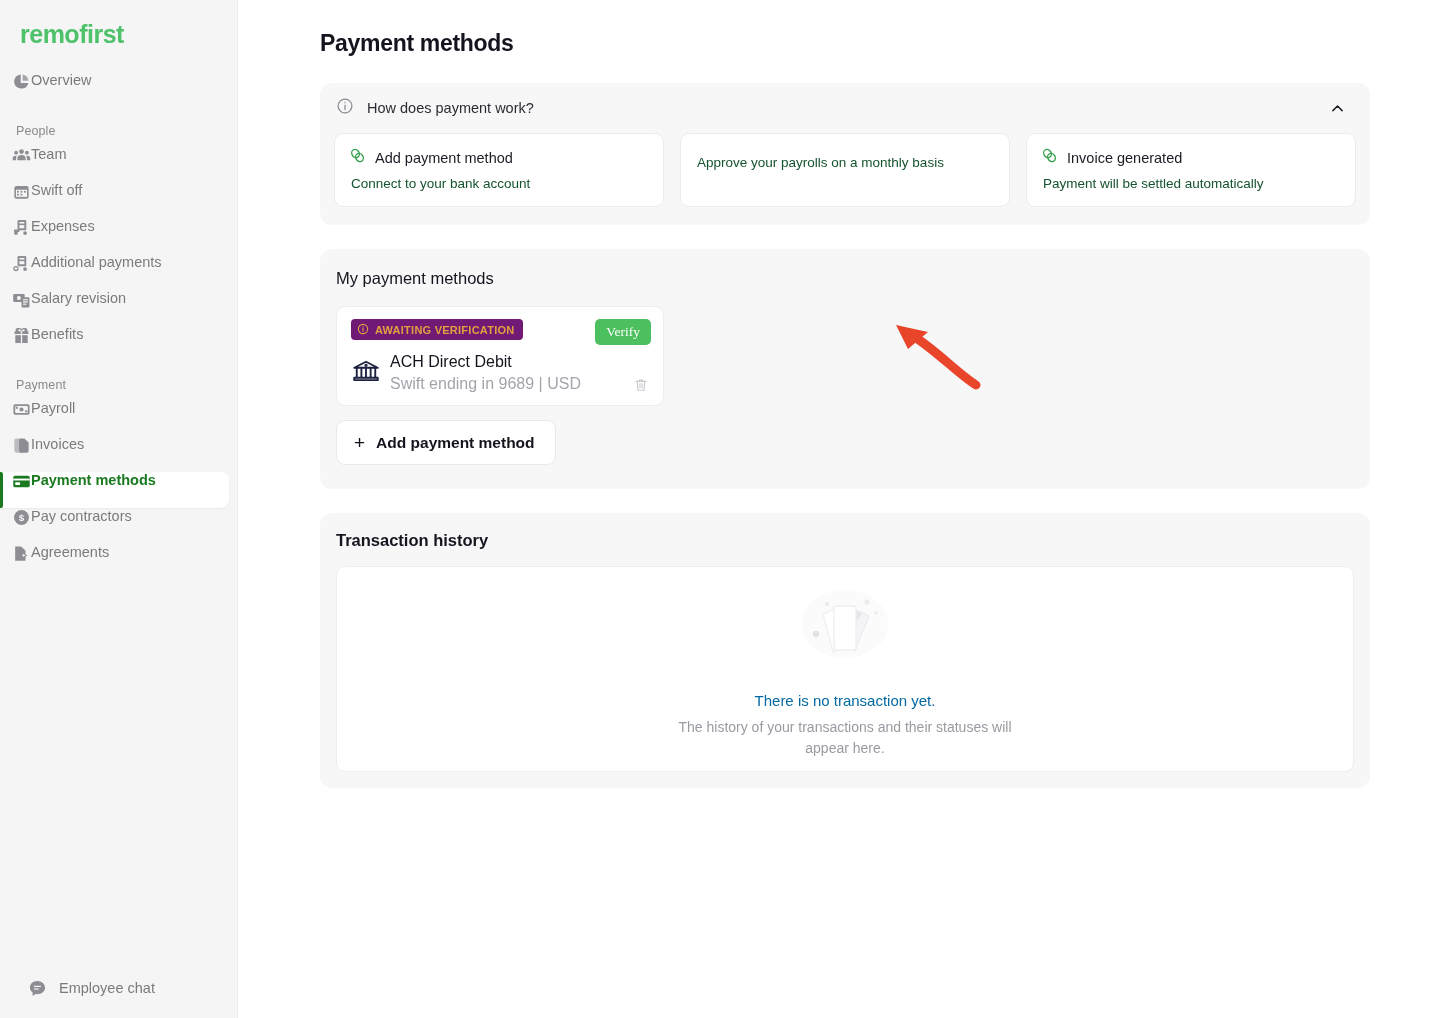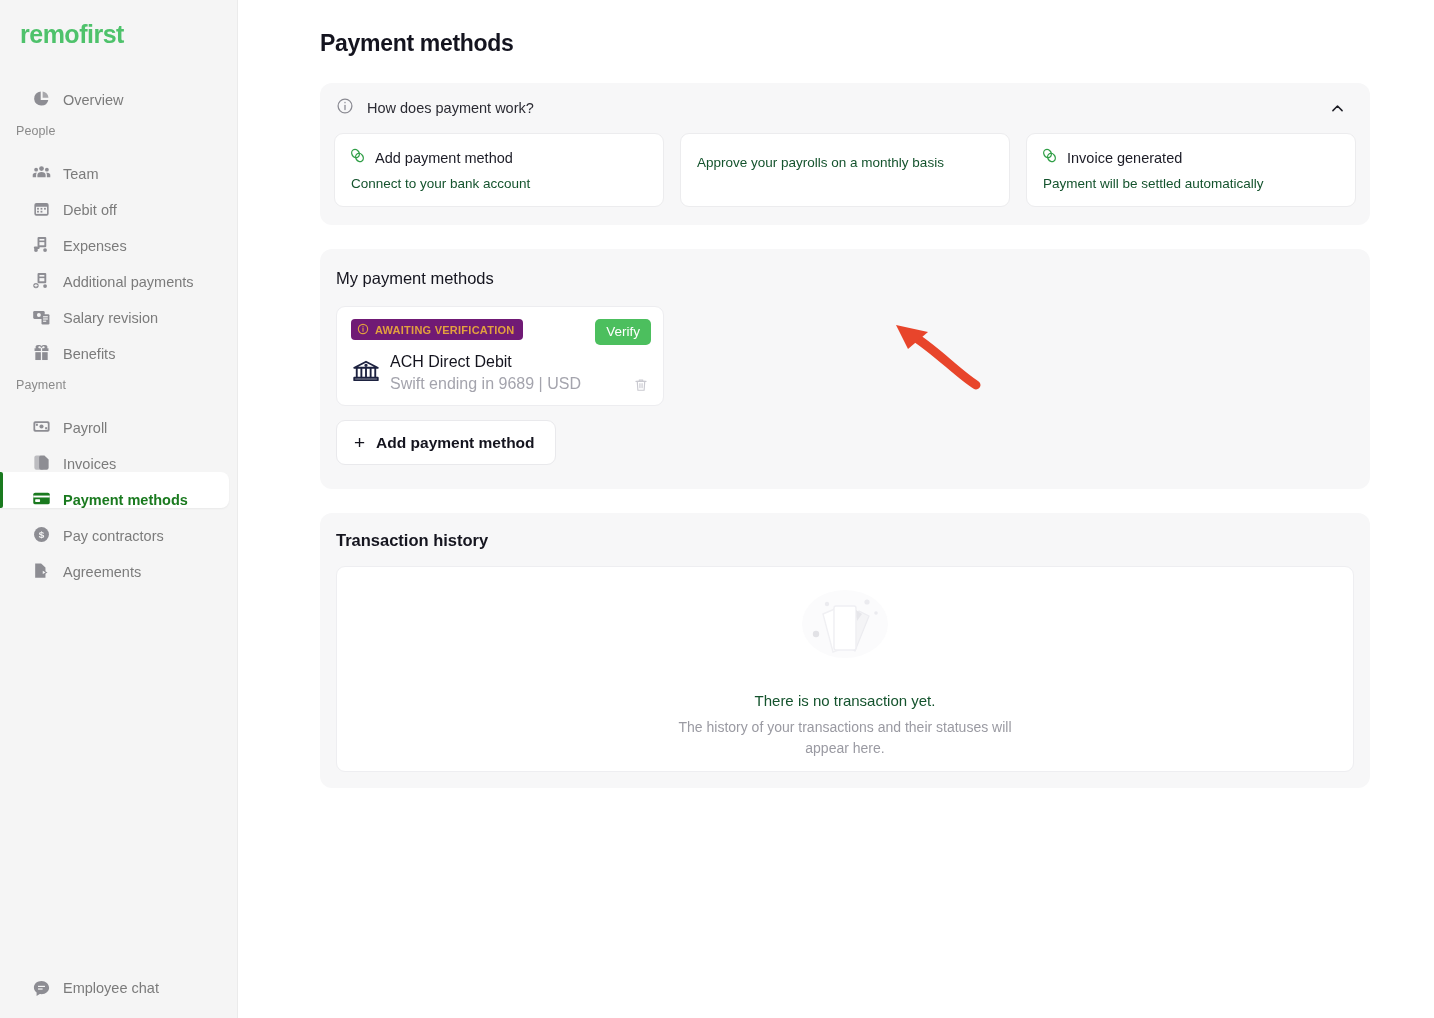--- a/index.html
+++ b/index.html
@@ -29,25 +29,25 @@
     user-select: none;
   }
 
   .nav { padding-top: 14px; }
   .nav-section-label {
     font-size: 12.5px; color: #8a8a8a;
     padding: 16px 0 8px 16px;
     letter-spacing: 0.1px;
   }
   .nav-item {
-    display: flex; align-items: flex-end;
-    gap: 12px;
+    display: flex; align-items: flex-start;
+    gap: 0;
     height: 36px;
     margin: 0 8px 0 0;
-    padding-left: 32px;
+    padding-left: 12px;
     border-radius: 0 8px 8px 0;
     color: #7b7b7b;
     font-size: 14.5px;
     cursor: pointer;
     position: relative;
   }
   .nav-item .nav-label { white-space: nowrap; }
   .nav-item.active {
     background: #ffffff;
     color: #1a7a1f;
@@ -61,23 +61,23 @@
     border-radius: 0 2px 2px 0;
   }
   .nav-icon {
     width: 19px; height: 19px;
     display: flex; align-items: center; justify-content: center;
     flex: 0 0 19px;
   }
   .nav-icon svg { display: block; }
 
   .chat-item {
-    position: absolute; left: 0; bottom: 12px;
+    position: absolute; left: 16px; bottom: 12px;
     display: flex; align-items: center; gap: 12px;
-    padding-left: 32px;
+    padding-left: 12px;
     height: 36px;
     color: #7b7b7b; font-size: 14.5px;
     cursor: pointer;
   }
 
   
   .main {
     flex: 1;
     height: 1018px;
     background: #ffffff;
@@ -155,21 +155,21 @@
     border-radius: 4px;
     padding: 4px 8px 4px 6px;
     height: 21px;
   }
   .verify-btn {
     background: #4cbf5e;
     color: #ffffff;
     border: none;
     border-radius: 5px;
     font-size: 13.5px;
-    font-family: Liberation Sans, sans-serif;
+    font-family: Liberation Serif, serif;
     padding: 5px 11px;
     cursor: pointer;
     height: 26px;
     line-height: 1;
   }
   .pm-row2 { display: flex; align-items: center; margin-top: 8px; }
   .bank-ico { flex: 0 0 30px; margin-right: 9px; margin-top: 2px; }
   .pm-name { font-size: 16px; color: #14141e; }
   .pm-sub { font-size: 16px; color: #a4a4ad; margin-top: 4px; }
   .trash {
@@ -197,21 +197,21 @@
   .empty {
     background: #ffffff;
     border: 1px solid #eeeef1;
     border-radius: 9px;
     height: 206px;
     display: flex; flex-direction: column;
     align-items: center; justify-content: center;
   }
   .empty-art { margin-bottom: 16px; }
   .empty-title {
-    font-size: 15px; color: #14532d;
+    font-size: 15px; color: #0369a1;
     margin-bottom: 8px;
   }
   .empty-sub {
     font-size: 14px; color: #9a9aa2;
     text-align: center; line-height: 1.47;
     max-width: 360px;
   }
 
   
   .arrow-anno {
@@ -266,21 +266,21 @@
           <svg width="19" height="19" viewBox="0 0 24 24" fill="none" stroke="#8d8d93" stroke-width="2">
             <rect x="3" y="5" width="18" height="16" rx="2.5" fill="#8d8d93" stroke="none"></rect>
             <rect x="5" y="9.8" width="14" height="9" fill="#f5f5f5" stroke="none"></rect>
             <rect x="6.4" y="11.2" width="2.3" height="2.2" fill="#8d8d93" stroke="none"></rect>
             <rect x="10.8" y="11.2" width="2.3" height="2.2" fill="#8d8d93" stroke="none"></rect>
             <rect x="15.2" y="11.2" width="2.3" height="2.2" fill="#8d8d93" stroke="none"></rect>
             <rect x="6.4" y="14.9" width="2.3" height="2.2" fill="#8d8d93" stroke="none"></rect>
             <rect x="10.8" y="14.9" width="2.3" height="2.2" fill="#8d8d93" stroke="none"></rect>
           </svg>
         </span>
-        <span class="nav-label">Debit off</span>
+        <span class="nav-label">Swift off</span>
       </div>
 
       <div class="nav-item">
         <span class="nav-icon">
           <svg width="19" height="19" viewBox="0 0 24 24" fill="#8d8d93">
             <rect x="7" y="2.5" width="11" height="13" rx="1.4"></rect>
             <rect x="9.4" y="5" width="6.2" height="2" fill="#f5f5f5"></rect>
             <rect x="9.4" y="9" width="6.2" height="4" fill="#f5f5f5"></rect>
             <circle cx="5" cy="19" r="2.4"></circle>
             <circle cx="16.5" cy="19" r="2.4"></circle>

